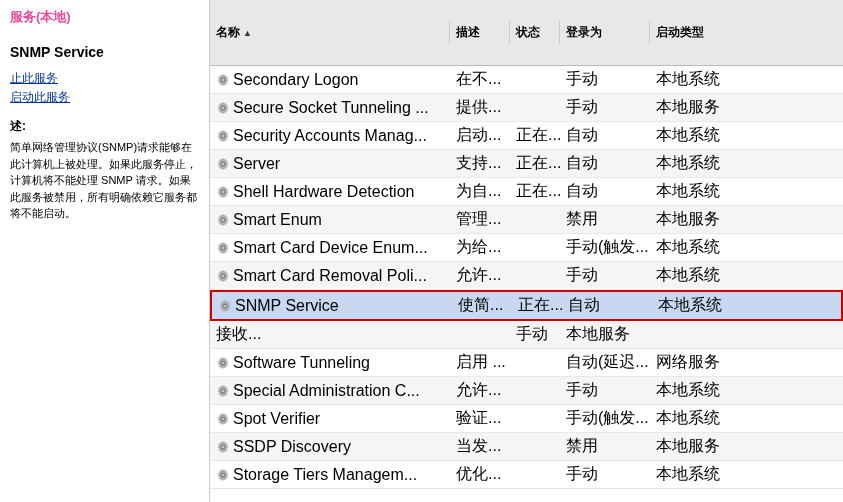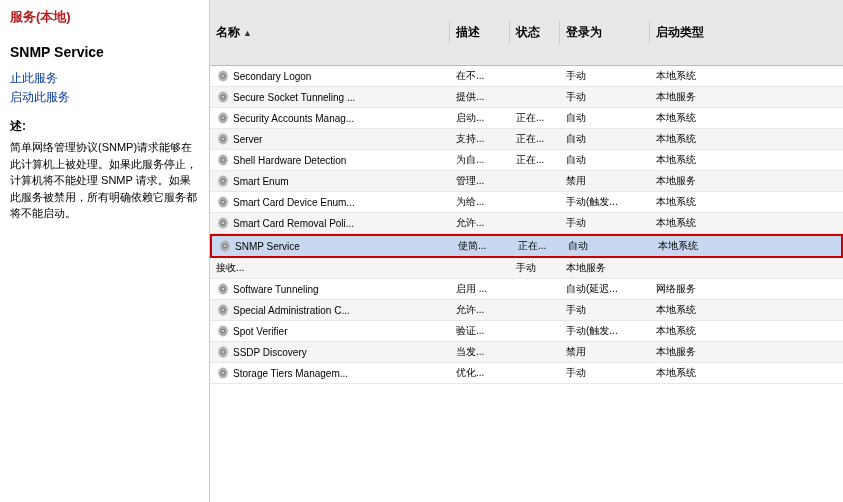--- a/index.html
+++ b/index.html
@@ -24,38 +24,39 @@
       width: 210px;
       background: #fff;
       border-right: 1px solid #ccc;
       padding: 8px 10px;
       flex-shrink: 0;
     }
 
     .left-panel-title {
       font-size: 13px;
       font-weight: bold;
-      color: #b91c1c;
+      color: #ec4899;
       margin-bottom: 14px;
       padding-bottom: 4px;
     }
 
     .service-name {
       font-size: 14px;
       font-weight: bold;
       color: #000;
       margin-bottom: 10px;
     }
 
     .action-links {
       margin-bottom: 12px;
     }
 
     .action-link {
       color: #003399;
+      text-decoration: underline;
       cursor: pointer;
       display: block;
       margin-bottom: 2px;
       font-size: 12px;
     }
 
     .description-section {
       margin-top: 10px;
     }
 
@@ -110,21 +111,21 @@
 
     .table-body {
       overflow-y: auto;
       flex: 1;
     }
 
     .table-row {
       display: grid;
       grid-template-columns: 240px 60px 50px 90px 80px;
       border-bottom: 1px solid #e8e8e8;
-      font-size: 10px;
+      font-size: 16px;
     }
 
     .table-row:nth-child(even) {
       background: #f5f5f5;
     }
 
     .table-row.selected {
       background: #c8d8f0;
       border: 2px solid #cc0000;
     }

